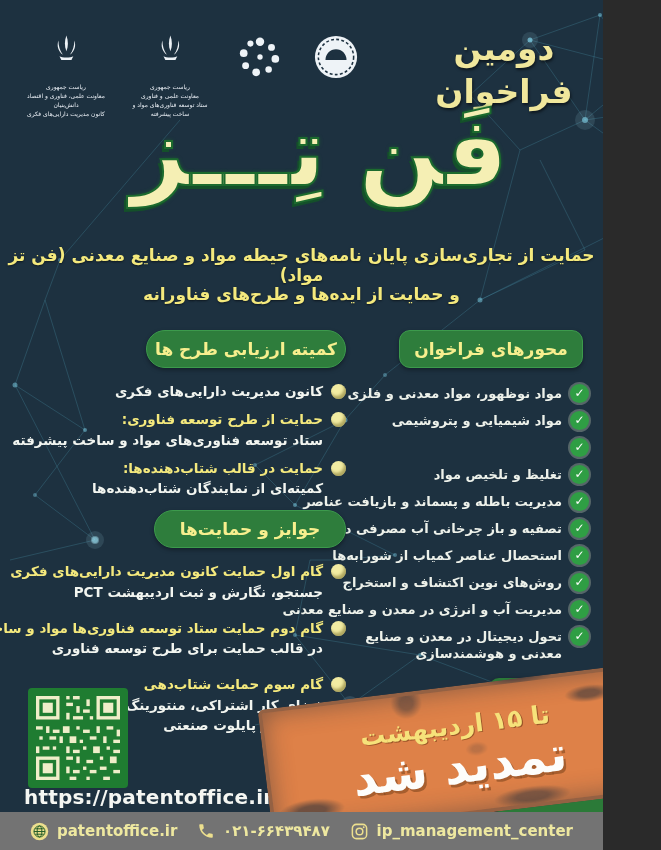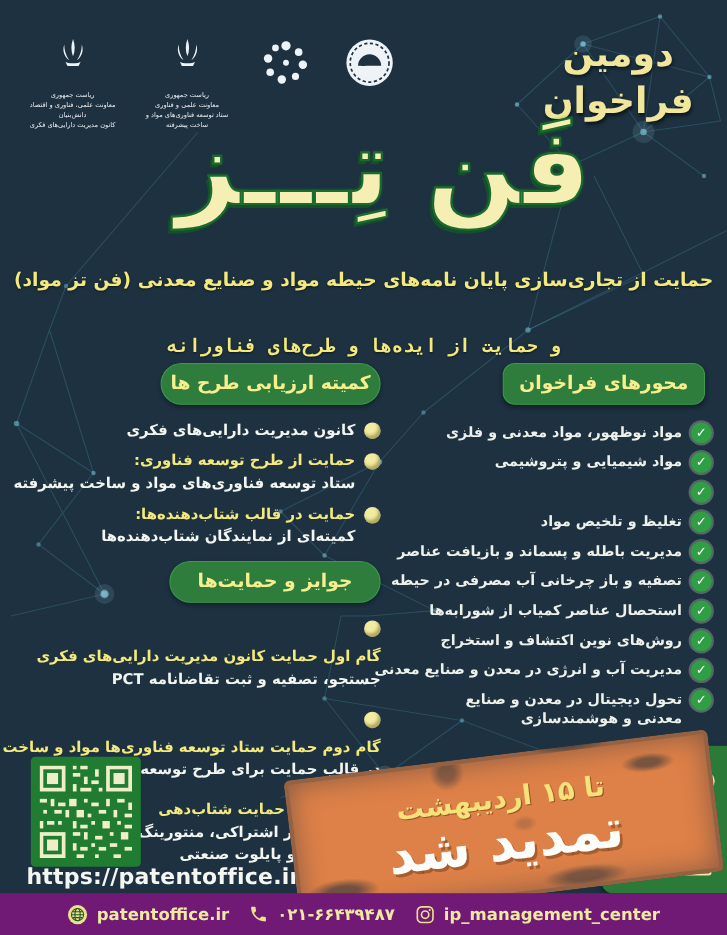--- a/index.html
+++ b/index.html
@@ -1,17 +1,17 @@
 <!DOCTYPE html>
 <html lang="fa"><head>
 <meta charset="utf-8">
 <style>
   html,body{margin:0;padding:0;background:#2a2a2a;}
   .poster{
-    position:relative;width:661px;height:850px;overflow:hidden;
+    position:relative;width:603px;height:850px;overflow:hidden;
     background:#1d3140;
     font-family:"DejaVu Sans",sans-serif;
   }
   .bg-net{position:absolute;inset:0;z-index:0;}
   
   .logos{position:absolute;left:20px;top:34px;display:flex;gap:12px;align-items:flex-start;z-index:2;}
   .logo{width:92px;text-align:center;color:#e3eaf1;}
   .logo.small{width:64px;}
   .logo svg{height:46px;display:block;margin:0 auto;}
   .logo-caption{font-size:6px;line-height:1.5;margin-top:2px;direction:rtl;color:#e9eef4;}
@@ -24,21 +24,21 @@
   .title{
     position:absolute;left:0;right:0;top:88px;z-index:2;text-align:center;direction:rtl;
     font-size:96px;font-weight:bold;color:#f5efb4;line-height:1.35;
     -webkit-text-stroke:2px #1c6b2e;
     text-shadow:-3px 4px 0 #14502a,0 0 4px #1c6b2e;
     padding-left:36px;
   }
   .subtitle{position:absolute;left:0;right:0;z-index:2;text-align:center;direction:rtl;
     color:#f4e97d;font-weight:bold;font-size:17px;text-shadow:0 1px 2px rgba(0,0,0,.5);}
   .subtitle.l1{top:245px;}
-  .subtitle.l2{top:305px;font-family:Liberation Mono, monospace;}
+  .subtitle.l2{top:284px;}
   
   .pill{
     background:#2e7d3c;border:1px solid #3c9a4c;color:#f7ef8e;font-weight:bold;
     border-radius:11px;text-align:center;padding:8px 0;font-size:17px;
     box-shadow:0 2px 4px rgba(0,0,0,.35);
   }
   
   .col-right{position:absolute;right:14px;top:330px;width:262px;direction:rtl;z-index:2;}
   .col-right .pill{width:182px;margin:0 6px 16px auto;}
   .topic{display:flex;align-items:flex-start;gap:8px;margin-bottom:8px;
@@ -48,21 +48,21 @@
   .check{
     flex:0 0 auto;width:19px;height:19px;border-radius:50%;background:#2f9e44;
     color:#fff;font-size:12px;line-height:19px;text-align:center;
     box-shadow:0 0 0 2px rgba(235,240,210,.28);
   }
   
   .col-left{position:absolute;left:14px;top:330px;width:332px;direction:rtl;z-index:2;}
   .col-left .pill{width:198px;margin:0 0 13px auto;margin-right:0;border-radius:19px;}
   .col-left .pill.awards{margin-top:12px;width:190px;}
   .kv{display:flex;align-items:flex-start;gap:8px;margin-bottom:8px;}
-  .kv.spread{margin-bottom:16px;flex-direction:column;}
+  .kv.spread{margin-bottom:16px;}
   .dot{flex:0 0 auto;width:15px;height:15px;border-radius:50%;background:#f2eca2;
     margin-top:3px;box-shadow:inset -2px -3px 3px rgba(120,110,40,.55);}
   .kv-lead{color:#f4e97d;font-size:13.5px;font-weight:bold;line-height:1.5;white-space:nowrap;}
   .kv-detail{color:#f2f5f0;font-size:13.5px;font-weight:bold;line-height:1.5;white-space:nowrap;}
   
   .qr-block{position:absolute;left:28px;top:688px;width:100px;height:100px;z-index:2;
     background:#1f7c31;border-radius:4px;padding:8px;box-sizing:border-box;}
   .url{position:absolute;left:24px;top:785px;z-index:2;color:#f4f6f2;font-size:20px;
     font-weight:bold;letter-spacing:.2px;direction:ltr;}
   
@@ -89,22 +89,22 @@
       radial-gradient(ellipse 16px 10px at 55% 50%, rgba(27,42,58,.18) 30%, transparent 72%);
     border:4px solid rgba(28,44,60,.38);border-radius:6px;
     box-shadow:inset 0 0 24px rgba(28,44,60,.45);
     display:flex;flex-direction:column;align-items:center;justify-content:center;gap:2px;
   }
   .stamp-small{color:#f6e27a;font-size:25px;font-weight:bold;direction:rtl;
     text-shadow:1px 1px 0 rgba(100,50,15,.55);}
   .stamp-big{color:#fdfdfb;font-size:48px;font-weight:bold;direction:rtl;line-height:1.02;
     text-shadow:2px 3px 0 rgba(100,50,15,.45);}
   
-  .footer{position:absolute;left:0;right:0;bottom:0;height:38px;background:#701a75;z-index:6;
-    display:flex;align-items:center;justify-content:space-between;padding:0 61px;}
+  .footer{position:absolute;left:0;right:0;bottom:0;height:38px;background:#737373;z-index:6;
+    display:flex;align-items:center;justify-content:space-between;padding:0 30px;}
   .footer-item{display:flex;align-items:center;gap:8px;color:#eee8a0;font-weight:bold;
     font-size:15px;direction:ltr;}
 </style>
 </head>
 <body>
 
 <div class="poster">
 
   <svg class="bg-net" width="661" height="850" viewBox="0 0 661 850">
     <g stroke="#5ec1de" stroke-opacity="0.2" stroke-width="1" fill="none">
@@ -282,21 +282,21 @@
            <div class="kv-detail">کمیته‌ای از نمایندگان شتاب‌دهنده‌ها</div>
         </div>
     </div>
 
     <div class="pill awards">جوایز و حمایت‌ها</div>
 
     <div class="kv spread">
       <span class="dot"></span>
       <div>
           <div class="kv-lead">گام اول حمایت کانون مدیریت دارایی‌های فکری</div>
-           <div class="kv-detail">جستجو، تصفیه و ثبت تقاضانامه PCT</div>
+           <div class="kv-detail">جستجو، نگارش و ثبت اردیبهشت PCT</div>
         </div>
     </div>
     <div class="kv spread">
       <span class="dot"></span>
       <div>
           <div class="kv-lead">گام دوم حمایت ستاد توسعه فناوری‌ها مواد و ساخت پیشرفته</div>
            <div class="kv-detail">در قالب حمایت برای طرح توسعه فناوری</div>
         </div>
     </div>
     <div class="kv">

